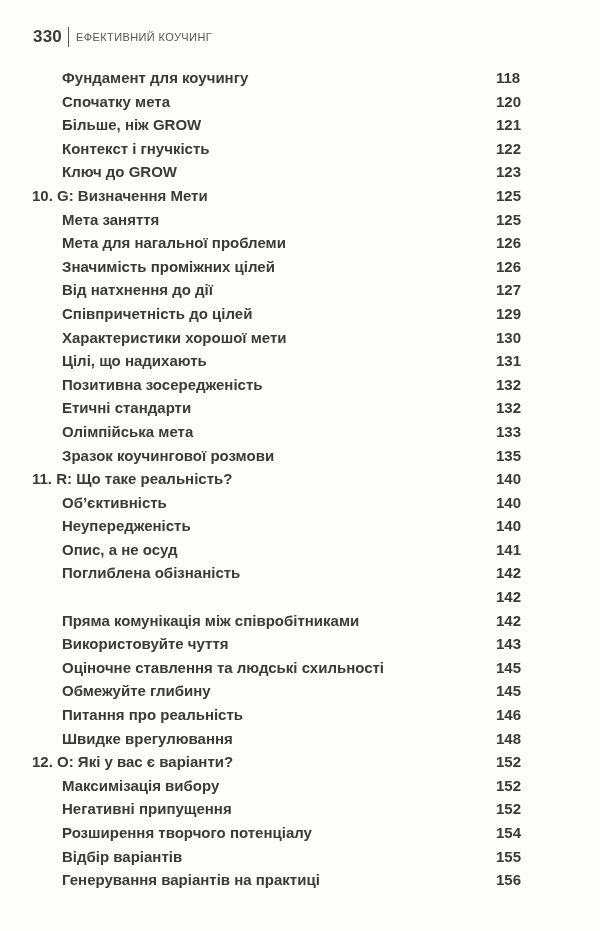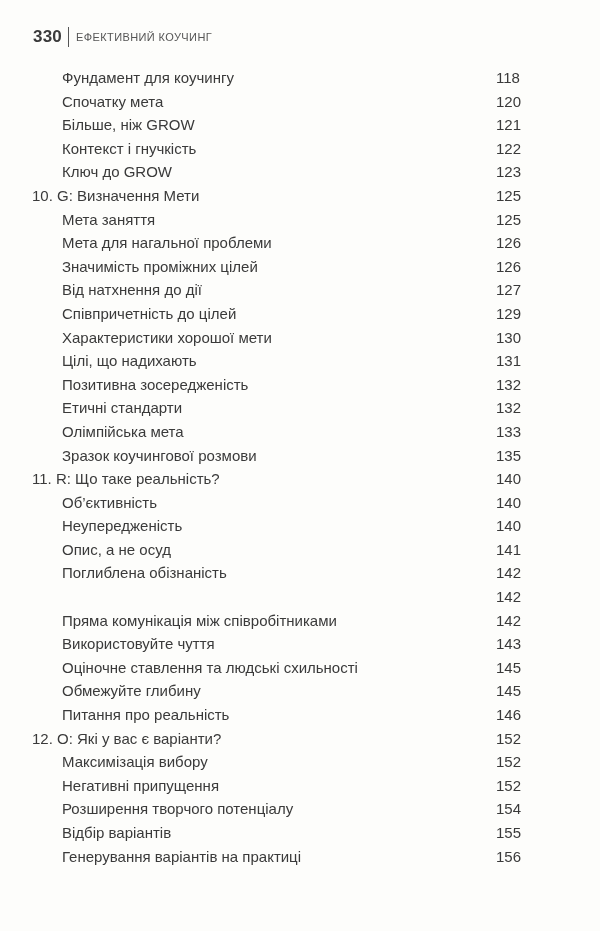--- a/index.html
+++ b/index.html
@@ -38,20 +38,21 @@
     .book-title {
       font-size: 11px;
       color: #555;
       letter-spacing: 0.4px;
     }
     .toc {
       position: absolute;
       left: 0;
       top: 66px;
       width: 560px;
+      font-weight: bold;
     }
     .toc-row {
       position: relative;
       height: 23.6px;
       line-height: 23.6px;
       font-size: 15px;
     }
     .toc-title {
       position: absolute;
       white-space: nowrap;
@@ -183,20 +184,24 @@
       <span class="toc-page">145</span>
     </div>
     <div class="toc-row section">
       <span class="toc-title">Обмежуйте глибину</span>
       <span class="toc-page">145</span>
     </div>
     <div class="toc-row section">
       <span class="toc-title">Питання про реальність</span>
       <span class="toc-page">146</span>
     </div>
+    <div class="toc-row section">
+      <span class="toc-title">Швидке врегулювання</span>
+      <span class="toc-page">148</span>
+    </div>
     <div class="toc-row chapter">
       <span class="toc-title">12. O: Які у вас є варіанти?</span>
       <span class="toc-page">152</span>
     </div>
     <div class="toc-row section">
       <span class="toc-title">Максимізація вибору</span>
       <span class="toc-page">152</span>
     </div>
     <div class="toc-row section">
       <span class="toc-title">Негативні припущення</span>

